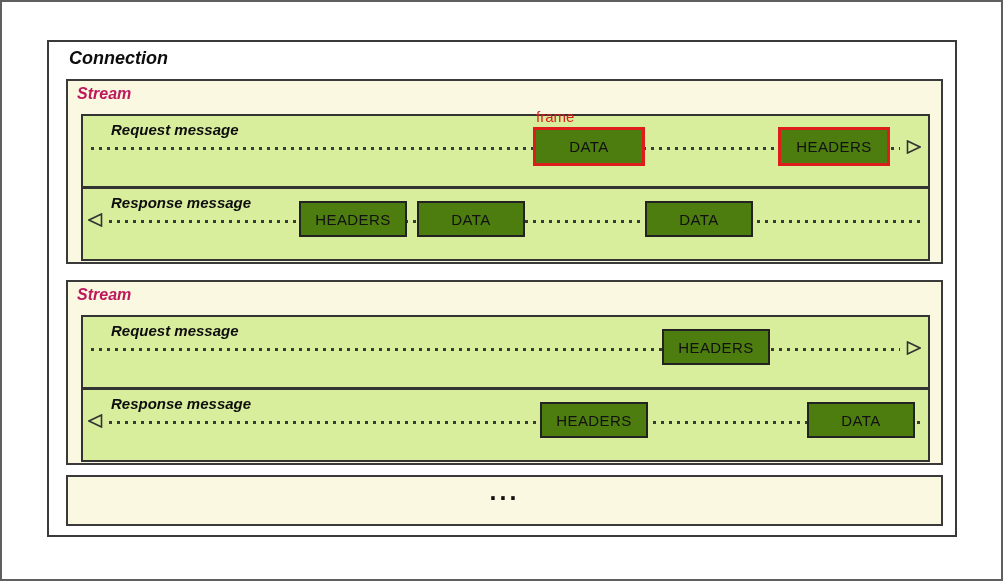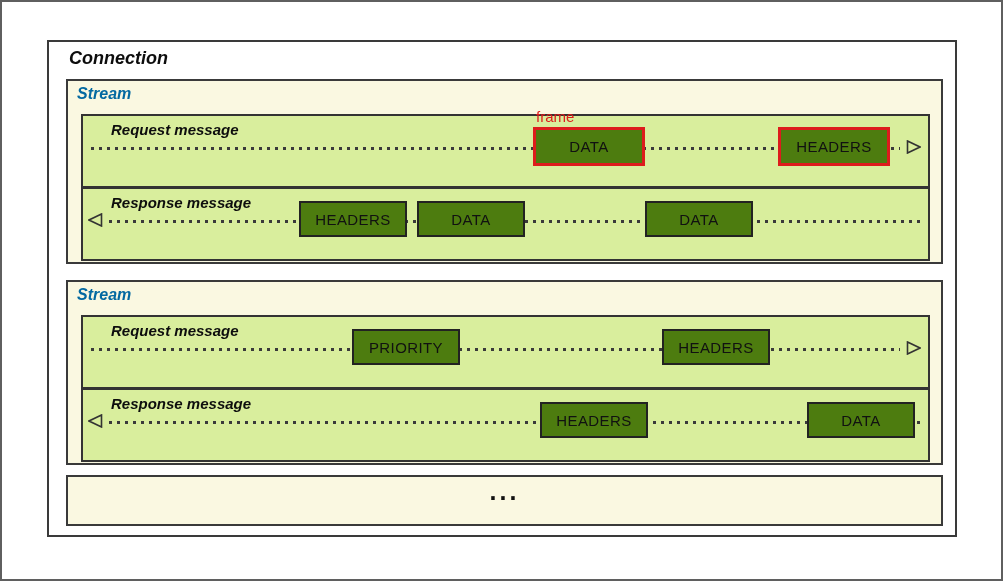--- a/index.html
+++ b/index.html
@@ -21,21 +21,21 @@
     font-size:18px; font-weight:bold; font-style:italic; color:#0d0d0d;
   }
   .stream {
     position:absolute; left:17px; width:877px; height:185px;
     background:#faf8e1; border:2px solid #3a3a3a; box-sizing:border-box;
   }
   .stream-1 { top:37px; }
   .stream-2 { top:238px; }
   .stream-title {
     position:absolute; left:9px; top:4px;
-    font-size:16px; font-weight:bold; font-style:italic; color:#0369a1;
+    font-size:16px; font-weight:bold; font-style:italic; color:#be185d;
   }
   .lane {
     position:absolute; left:13px; width:849px; height:74px;
     background:#d9ee9d; border:2px solid #333333; box-sizing:border-box;
   }
   .lane.request  { top:33px; }
   .lane.response { top:106px; }
   .lane-label {
     position:absolute; left:28px; top:5px;
     font-size:15px; font-weight:bold; font-style:italic; color:#0d0d0d;
@@ -105,21 +105,20 @@
           </svg>
       </div>
     </div>
 
     <div class="stream stream-2">
       <div class="stream-title">Stream</div>
 
       <div class="lane request">
         <div class="lane-label">Request message</div>
         <div class="dotline"></div>
-        <div class="frame-box" style="left:269px;">PRIORITY</div>
         <div class="frame-box" style="left:579px;">HEADERS</div>
         <svg class="arrow right" viewBox="0 0 15 14">
             <path d="M1.5 1 L14 7 L1.5 13 Z" fill="none" stroke="#333" stroke-width="1.6"></path>
           </svg>
       </div>
 
       <div class="lane response">
         <div class="lane-label">Response message</div>
         <div class="dotline"></div>
         <div class="frame-box" style="left:457px;">HEADERS</div>

